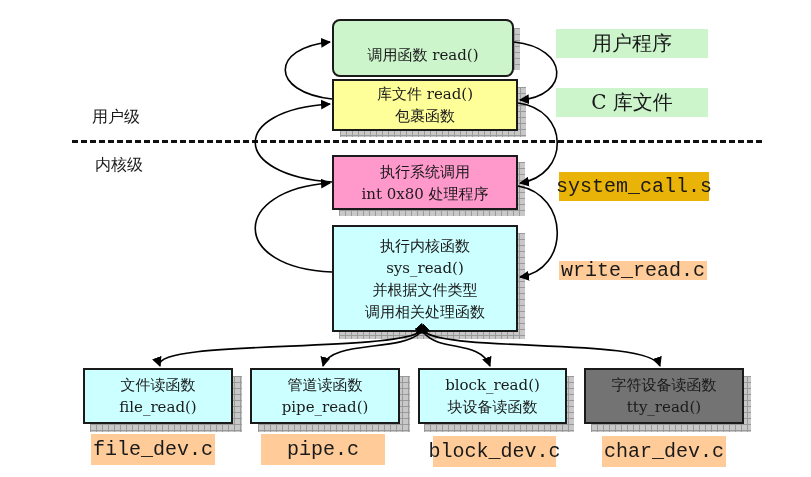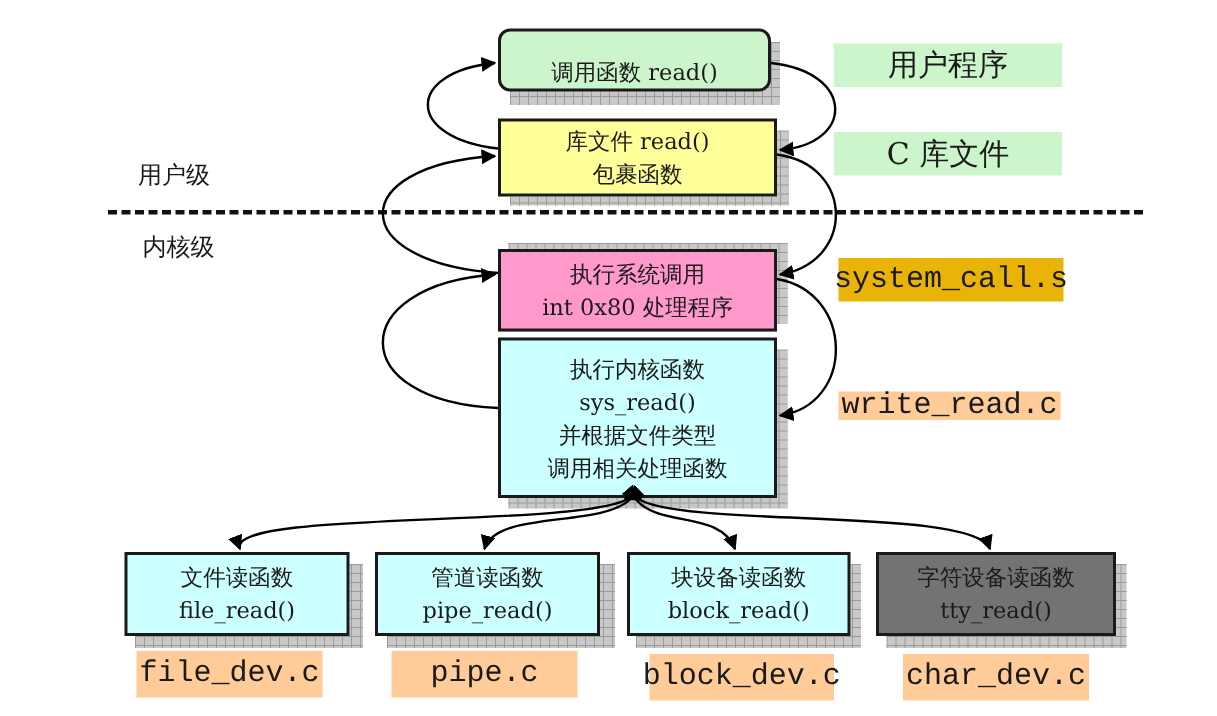--- a/index.html
+++ b/index.html
@@ -30,52 +30,52 @@
 
 <div class="shadow" style="left:340px;top:28px;width:180px;height:42px;"></div>
 <div class="shadow" style="left:340px;top:87px;width:186px;height:50px;"></div>
 <div class="shadow" style="left:339px;top:162px;width:186px;height:54px;"></div>
 <div class="shadow" style="left:339px;top:233px;width:186px;height:106px;"></div>
 <div class="shadow" style="left:90px;top:376px;width:152px;height:56px;"></div>
 <div class="shadow" style="left:258px;top:376px;width:152px;height:56px;"></div>
 <div class="shadow" style="left:424px;top:376px;width:150px;height:56px;"></div>
 <div class="shadow" style="left:591px;top:376px;width:160px;height:56px;"></div>
 
-<div class="box" style="left:332px;top:19px;width:182px;height:42px;border-radius:8px;background:#ccf5cc;justify-content:flex-end;padding-top:13px;">
+<div class="box" style="left:332px;top:19px;width:182px;height:58px;border-radius:8px;background:#ccf5cc;justify-content:center;padding-top:13px;">
   <span>调用函数 read()</span>
 </div>
 
 <div class="box" style="left:332px;top:79px;width:186px;height:52px;background:#ffff99;">
   <span>库文件 read()</span>
   <span>包裹函数</span>
 </div>
 
-<div class="box" style="left:332px;top:166px;width:186px;height:55px;background:#ff99cc;">
+<div class="box" style="left:332px;top:155px;width:186px;height:55px;background:#ff99cc;">
   <span>执行系统调用</span>
   <span>int 0x80 处理程序</span>
 </div>
 
 <div class="box" style="left:332px;top:225px;width:186px;height:107px;background:#ccffff;">
   <span>执行内核函数</span>
   <span>sys_read()</span>
   <span>并根据文件类型</span>
   <span>调用相关处理函数</span>
 </div>
 
 <div class="box" style="left:83px;top:368px;width:150px;height:56px;background:#ccffff;">
   <span>文件读函数</span>
   <span>file_read()</span>
 </div>
 <div class="box" style="left:250px;top:368px;width:150px;height:56px;background:#ccffff;">
   <span>管道读函数</span>
   <span>pipe_read()</span>
 </div>
 <div class="box" style="left:418px;top:368px;width:149px;height:56px;background:#ccffff;">
+  <span>block_read()</span>
   <span>块设备读函数</span>
-  <span>block_read()</span>
 </div>
 <div class="box" style="left:584px;top:368px;width:160px;height:56px;background:#737373;">
   <span>字符设备读函数</span>
   <span>tty_read()</span>
 </div>
 
 <div class="tag" style="left:556px;top:29px;width:152px;height:29px;background:#ccf5cc;">用户程序</div>
 <div class="tag" style="left:556px;top:88px;width:152px;height:29px;background:#ccf5cc;">C 库文件</div>
 <div class="tag mono" style="left:559px;top:172px;width:150px;height:29px;background:#eab308;">system_call.s</div>
 <div class="tag mono" style="left:559px;top:261px;width:148px;height:19px;background:#ffcc99;">write_read.c</div>

